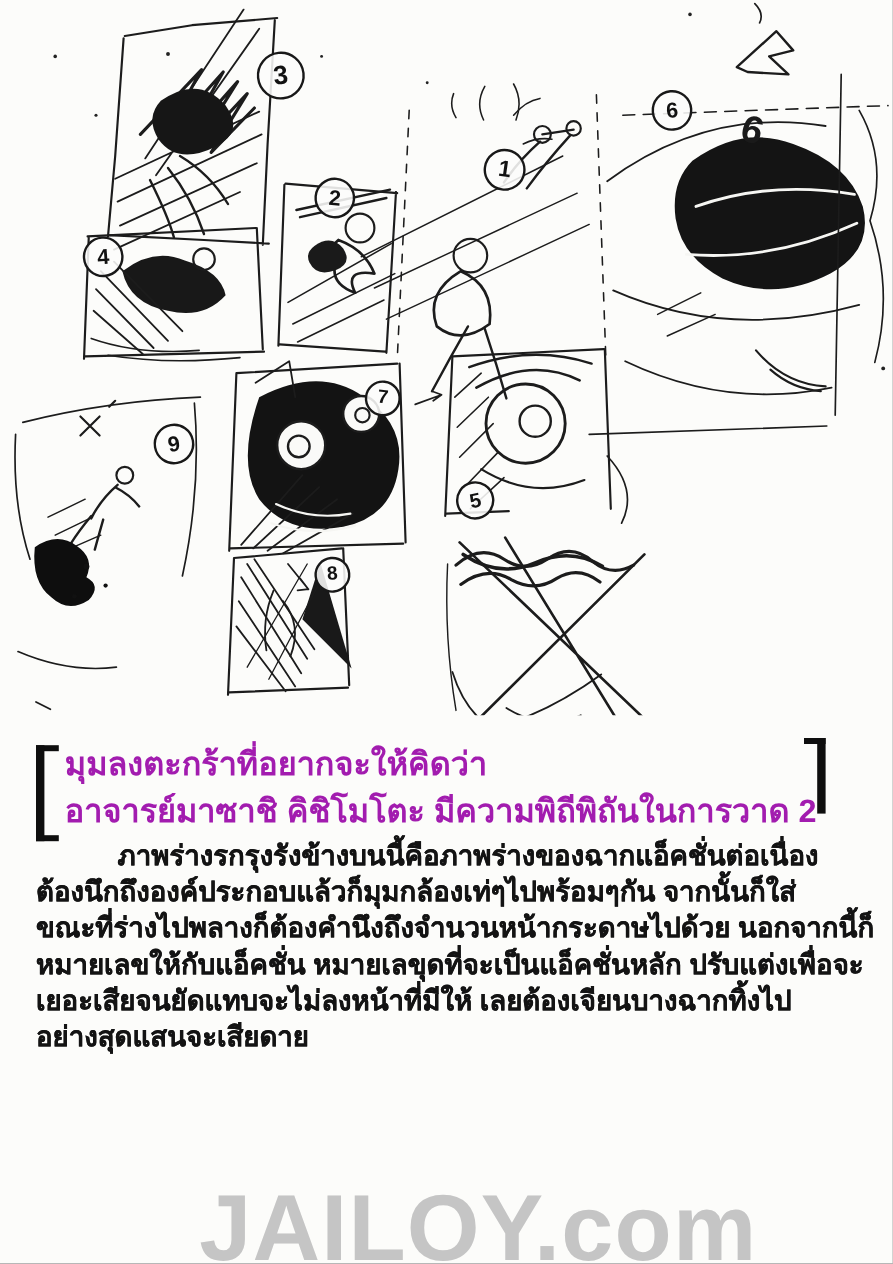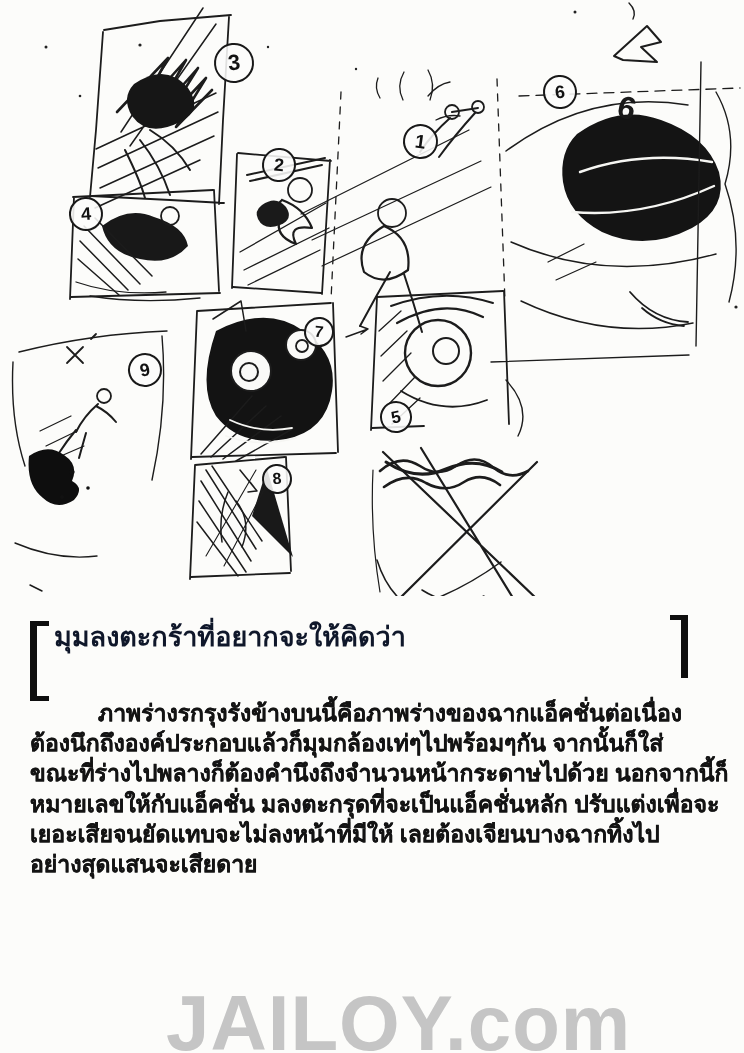--- a/index.html
+++ b/index.html
@@ -23,21 +23,21 @@
     font-weight:bold;color:#1a1a1a;z-index:3;line-height:1;
   }
   
   .bracket{position:absolute;z-index:2;}
   .bracket-left{left:30px;top:621px;width:12px;height:70px;
     border-left:7px solid #0e0e0e;border-top:5px solid #0e0e0e;border-bottom:5px solid #0e0e0e;}
   .bracket-right{left:670px;top:615px;width:11px;height:58px;
     border-right:7px solid #0e0e0e;border-top:5px solid #0e0e0e;}
   .caption{
     position:absolute;left:54px;top:618px;width:640px;z-index:2;
-    font-size:27px;font-weight:bold;line-height:39px;color:#0f172a;
+    font-size:27px;font-weight:bold;line-height:39px;color:#a21caf;
     white-space:nowrap;
   }
   
   .body-text{
     position:absolute;left:30px;top:698px;width:700px;z-index:2;
     font-size:23px;line-height:30.2px;color:#141414;font-weight:bold;
     -webkit-text-stroke:0.2px #141414;
   }
   .body-text .line{white-space:nowrap;}
   .body-text .line.indent{text-indent:68px;}
@@ -183,26 +183,27 @@
     <div class="num" style="left:128px;top:353px;width:30px;height:30px;font-size:18px;transform:rotate(-10deg);">9</div>
     <div class="num" style="left:304px;top:317px;width:26px;height:26px;font-size:16px;transform:rotate(6deg);">7</div>
     <div class="num" style="left:262px;top:464px;width:26px;height:26px;font-size:16px;transform:rotate(-5deg);">8</div>
     <div class="num" style="left:380px;top:401px;width:28px;height:28px;font-size:17px;transform:rotate(-12deg);">5</div>
   </div>
 
   <div class="bracket bracket-left"></div>
   <div class="bracket bracket-right"></div>
   <div class="caption">
     <div>มุมลงตะกร้าที่อยากจะให้คิดว่า</div>
+    <div>อาจารย์มาซาชิ คิชิโมโตะ มีความพิถีพิถันในการวาด 2</div>
   </div>
 
   <div class="watermark">JAILOY.com</div>
 
   <div class="body-text">
     <div class="line indent">ภาพร่างรกรุงรังข้างบนนี้คือภาพร่างของฉากแอ็คชั่นต่อเนื่อง</div>
     <div class="line">ต้องนึกถึงองค์ประกอบแล้วก็มุมกล้องเท่ๆไปพร้อมๆกัน จากนั้นก็ใส่</div>
     <div class="line">ขณะที่ร่างไปพลางก็ต้องคำนึงถึงจำนวนหน้ากระดาษไปด้วย นอกจากนี้ก็</div>
-    <div class="line">หมายเลขให้กับแอ็คชั่น มลงตะกรุดที่จะเป็นแอ็คชั่นหลัก ปรับแต่งเพื่อจะ</div>
+    <div class="line">หมายเลขให้กับแอ็คชั่น หมายเลขุดที่จะเป็นแอ็คชั่นหลัก ปรับแต่งเพื่อจะ</div>
     <div class="line">เยอะเสียจนยัดแทบจะไม่ลงหน้าที่มีให้ เลยต้องเจียนบางฉากทิ้งไป</div>
     <div class="line">อย่างสุดแสนจะเสียดาย</div>
   </div>
 
 </div>
 
 </body></html>

